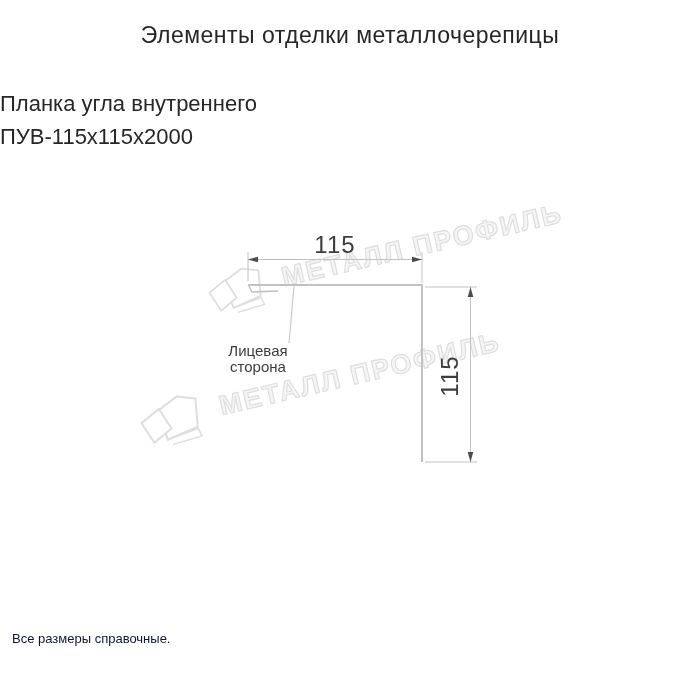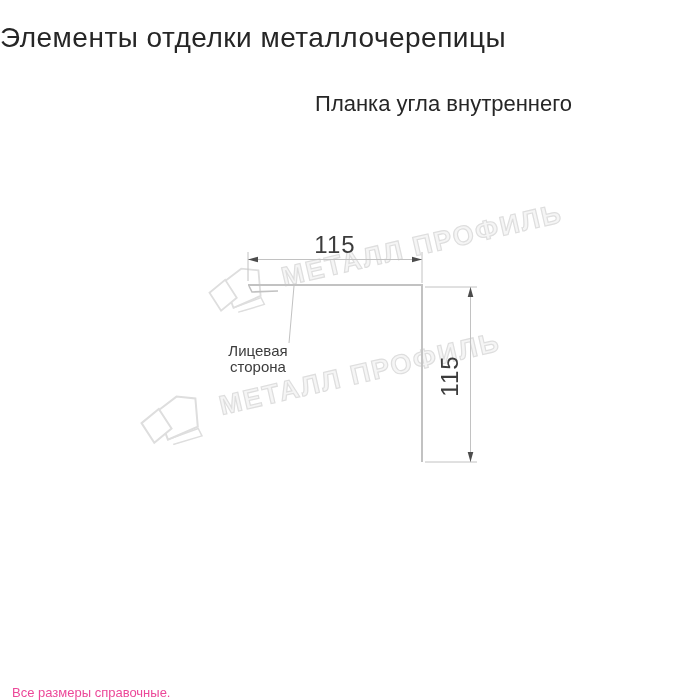--- a/index.html
+++ b/index.html
@@ -15,27 +15,27 @@
   html, body {
     width: 700px; height: 700px;
     background: var(--background);
     font-family: "Liberation Sans", sans-serif;
     overflow: hidden;
   }
   .page { position: relative; width: 700px; height: 700px; }
 
   .title {
     position: absolute; top: 22px; left: 0; width: 700px;
-    text-align: left;
-    font-size: 28px; font-weight: 400; color: var(--text);
+    text-align: center;
+    font-size: 23px; font-weight: 400; color: var(--text);
     letter-spacing: 0.5px;
   }
   .subtitle {
     position: absolute; top: 87px; left: 0; width: 572px;
-    text-align: right; color: var(--text);
+    text-align: left; color: var(--text);
   }
   .subtitle .line { font-size: 22px; font-weight: 400; line-height: 33px; }
 
   .watermark {
     position: absolute;
     display: flex; align-items: center; gap: 12px;
     transform-origin: 0 50%;
     pointer-events: none;
     white-space: nowrap;
   }
@@ -49,22 +49,22 @@
 
   .drawing { position: absolute; left: 0; top: 0; }
   .drawing text {
     font-family: "Liberation Sans", sans-serif;
     fill: var(--dim_text);
   }
   .dim-value { font-size: 24px; letter-spacing: 1px; }
   .face-label { font-size: 15px; fill: #333333; }
 
   .footer {
-    position: absolute; left: 12px; top: 684px;
-    font-size: 13px; color: #ec4899; line-height: 17.5px;
+    position: absolute; left: 12px; top: 630px;
+    font-size: 13px; color: #0f172a; line-height: 17.5px;
   }
 </style>
 </head>
 <body>
 
 <div class="page">
 
   <div class="watermark wm-top">
     <svg width="66" height="50" viewBox="0 0 72 55">
       <polygon points="22,18 44,8 62,14 58,42 26,48" fill="none" stroke="var(--watermark_stroke)" stroke-width="2"></polygon>
@@ -80,20 +80,21 @@
       <polygon points="4,26 24,16 32,38 12,48" fill="#ffffff" stroke="var(--watermark_stroke)" stroke-width="2"></polygon>
       <polyline points="26,48 58,44 60,52 30,54" fill="none" stroke="var(--watermark_stroke)" stroke-width="1.5"></polyline>
     </svg>
     <span class="wm-text">МЕТАЛЛ ПРОФИЛЬ</span>
   </div>
 
   <h1 class="title">Элементы отделки металлочерепицы</h1>
 
   <div class="subtitle">
     <div class="line">Планка угла внутреннего</div>
+    <div class="line">ПУВ-115х115х2000</div>
   </div>
 
   <svg class="drawing" width="700" height="700" viewBox="0 0 700 700">
 
     <polyline points="248,285 422,285 422,462" fill="none" stroke="var(--line)" stroke-width="2"></polyline>
 
     <polyline points="249,286 252,292 278,291" fill="none" stroke="var(--line)" stroke-width="1.6"></polyline>
 
     <line x1="248" y1="252" x2="248" y2="281" stroke="var(--line)" stroke-width="1"></line>
     <line x1="422" y1="252" x2="422" y2="283" stroke="var(--line)" stroke-width="1"></line>

